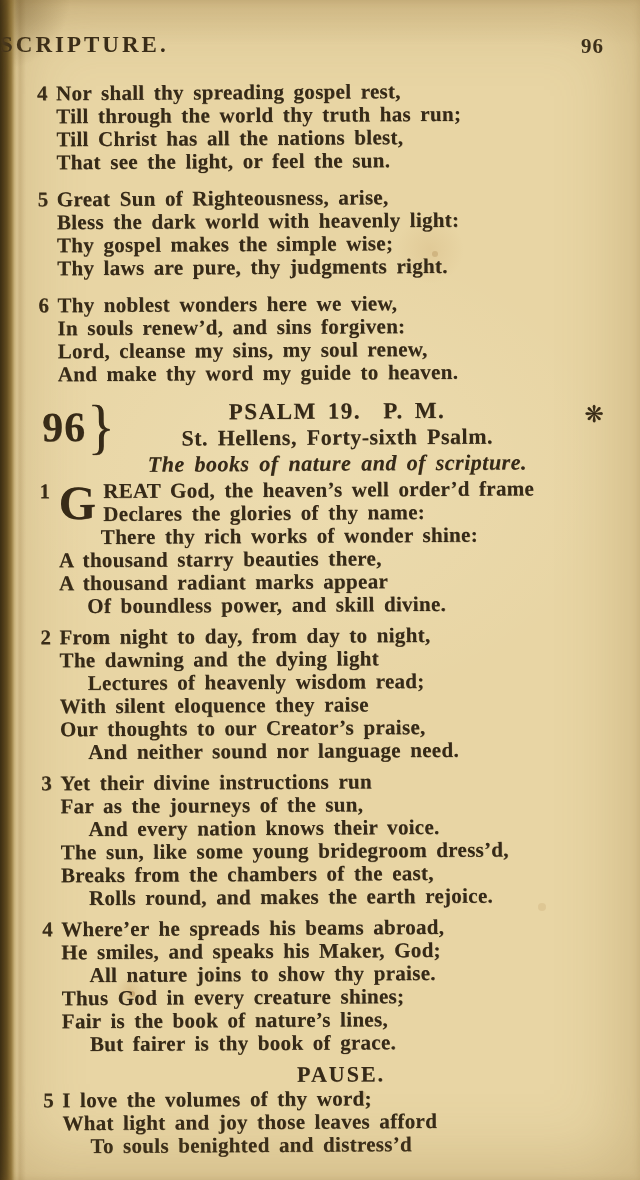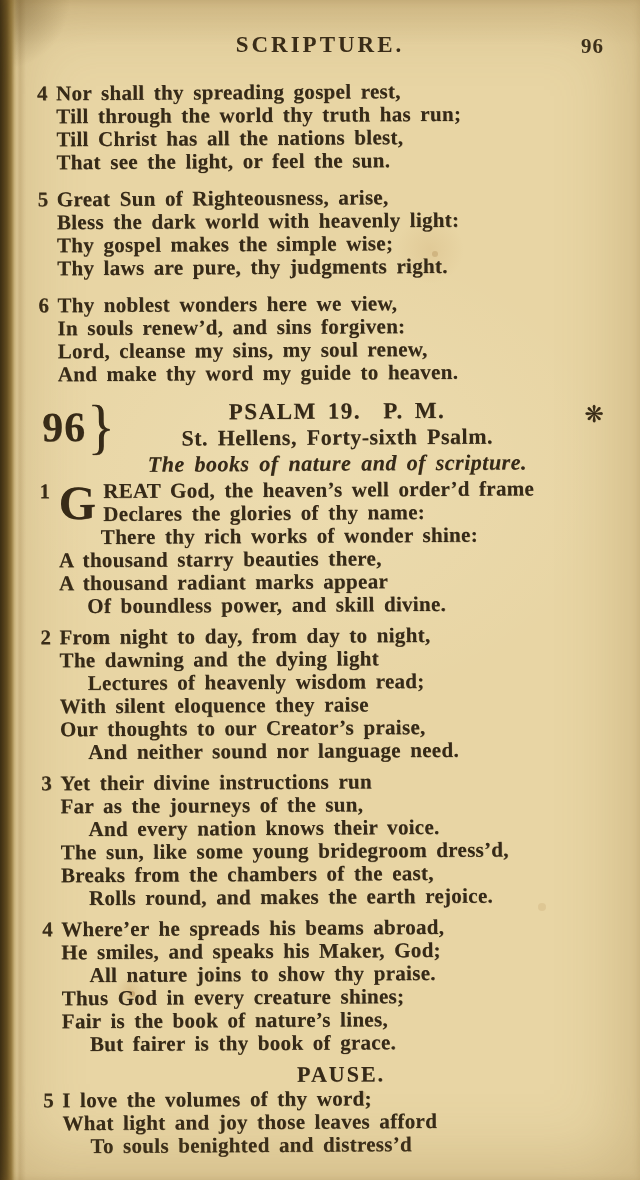--- a/index.html
+++ b/index.html
@@ -34,21 +34,21 @@
       433px 252px 0 1px rgba(140,90,30,0.20),
       540px 905px 0 2px rgba(160,115,55,0.14);
   }
   .spine{
     position:absolute;left:0;top:0;bottom:0;width:17px;
     background:linear-gradient(to right,
       #241c0c 0%, #3a2d12 15%, #5e4a20 40%, #93793f 65%,
       rgba(185,160,100,0.45) 85%, rgba(185,160,100,0) 100%);
   }
   .running-head{
-    position:absolute;top:32px;left:0;right:0;text-align:center;
+    position:absolute;top:32px;left:0;right:0;text-align:left;
     font-size:23px;letter-spacing:3px;
   }
   .page-num{
     position:absolute;top:34px;right:36px;font-size:21px;letter-spacing:1px;
   }
   .body-text{
     position:absolute;top:82px;left:56px;width:558px;
     font-size:21px;line-height:23px;
     word-spacing:0.18em;letter-spacing:0.3px;
     transform:rotate(-0.35deg);transform-origin:40px 0;

